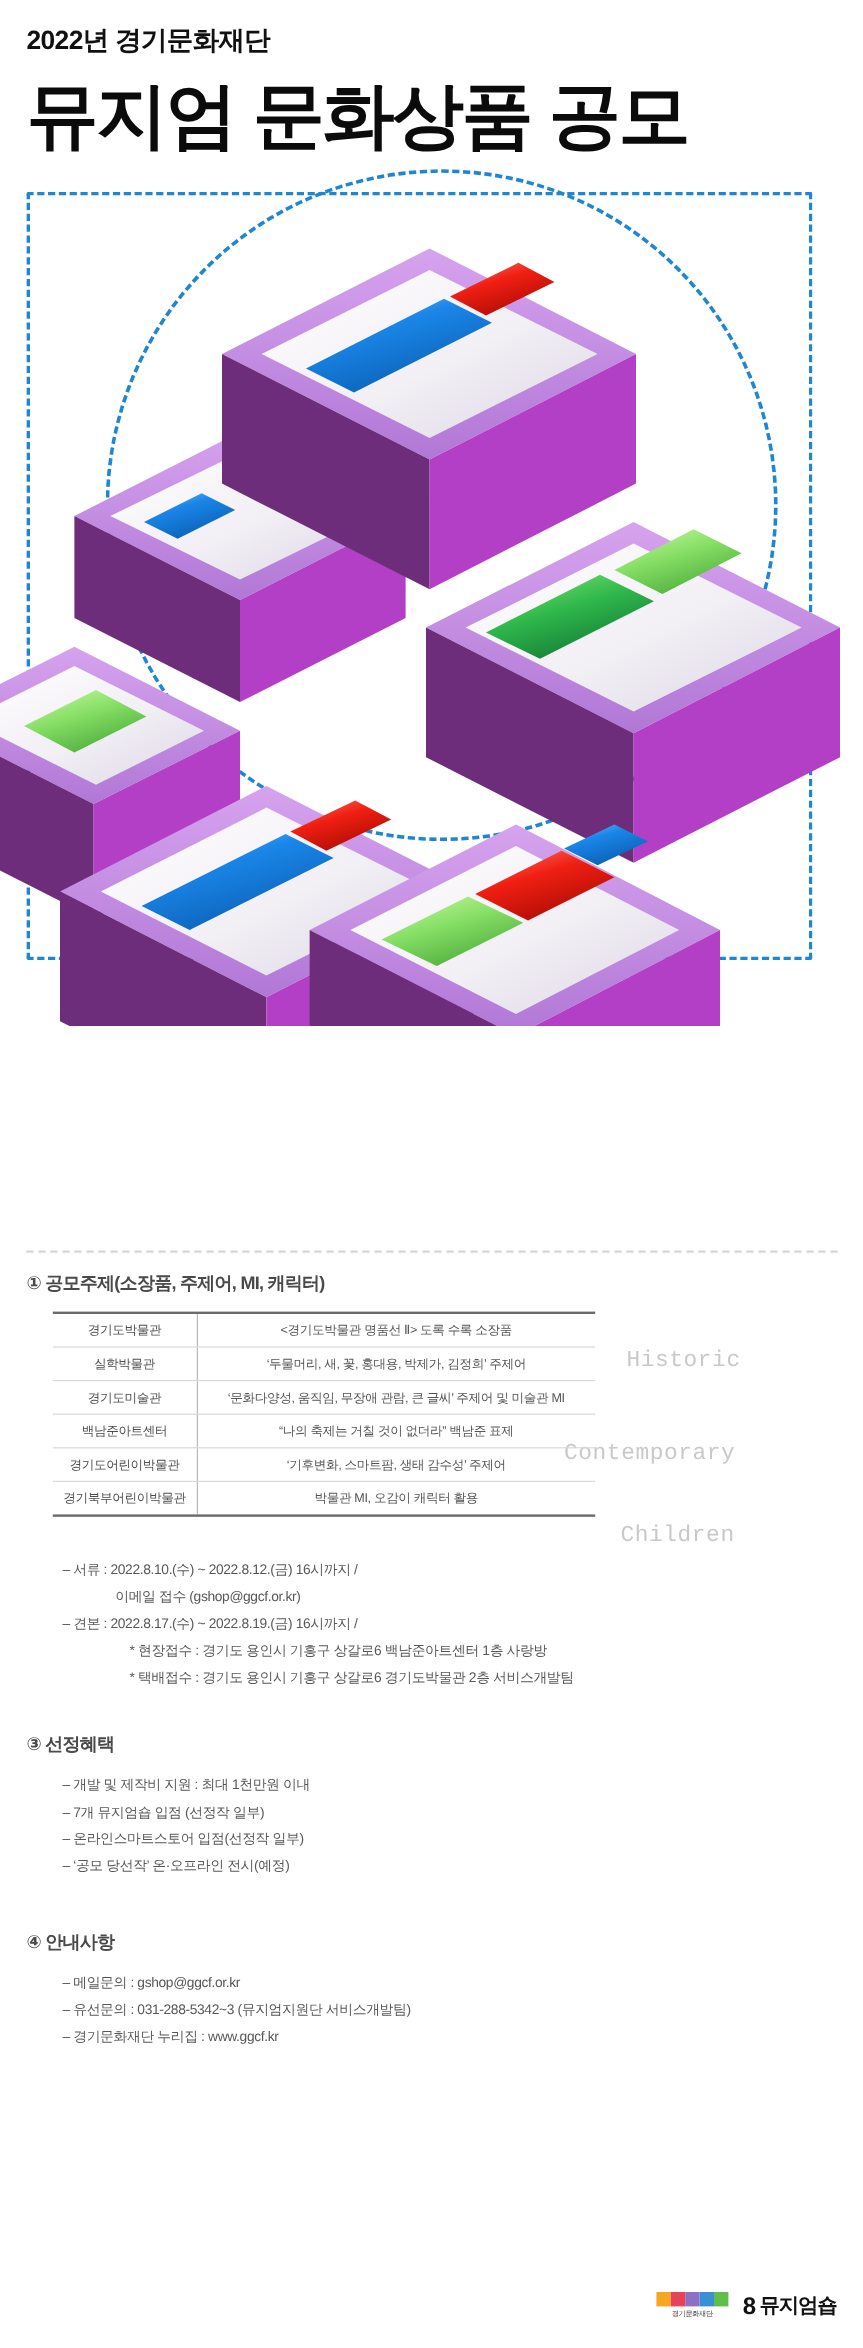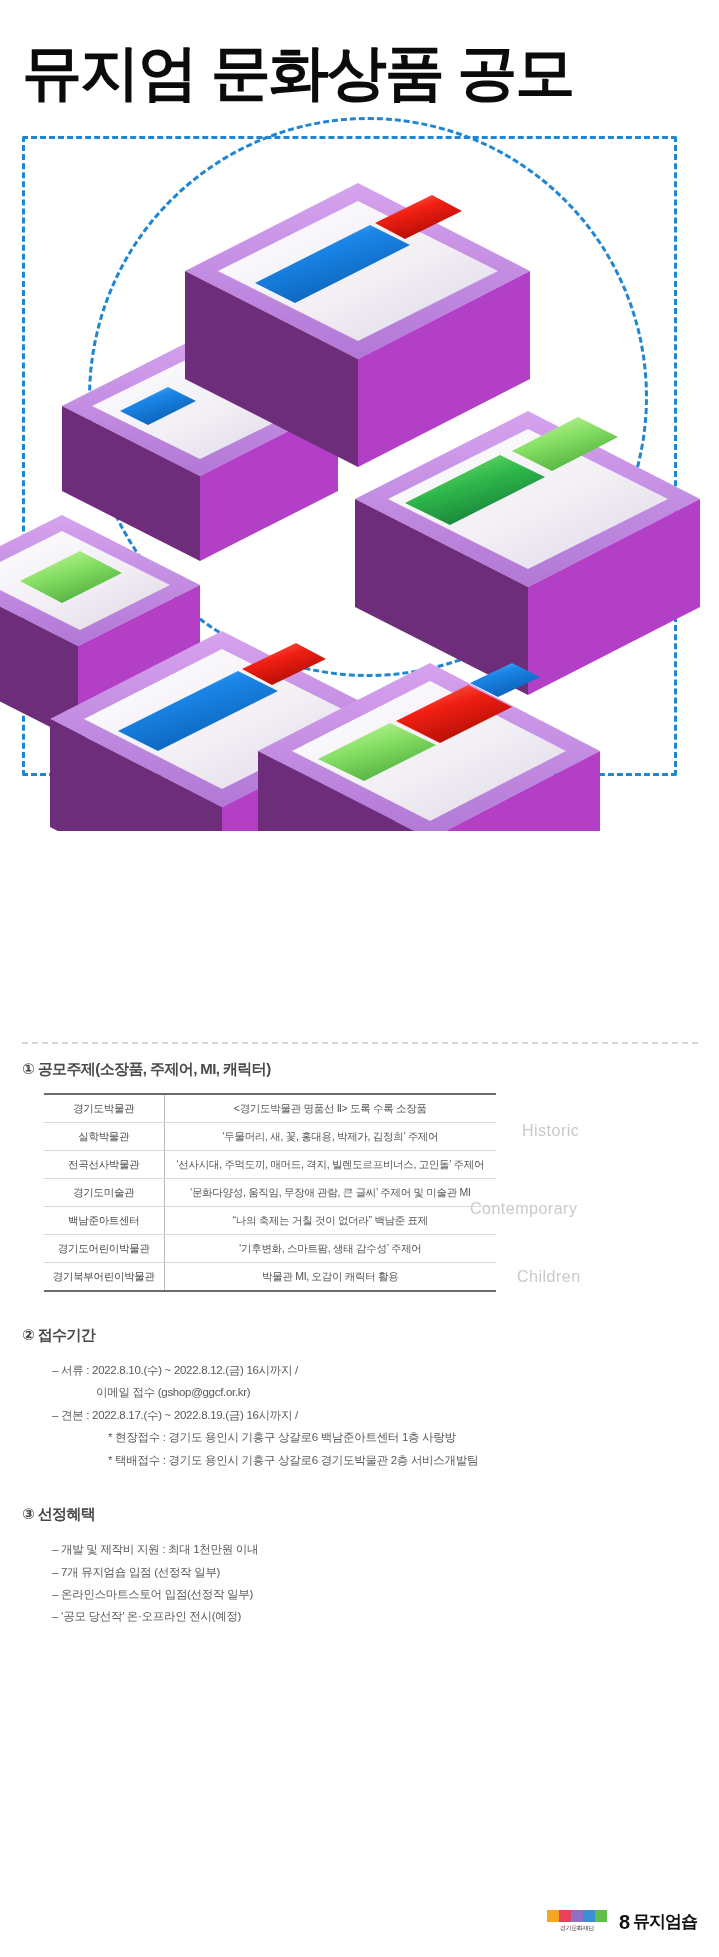--- a/index.html
+++ b/index.html
@@ -82,23 +82,23 @@
   table.themes tr:first-child td { border-top:2px solid #6b6b6b; }
   table.themes tr:last-child td { border-bottom:2px solid #6b6b6b; }
   td.org {
     width:120px; text-align:center; color:#4c4c4c;
     border-right:1px solid #b9b9b9;
   }
   td.desc { padding-left:12px; }
 
   .wm {
     position:absolute;
-    font-size:16px; color:#c9c9c9;
+    font-size:19px; color:#c9c9c9;
     letter-spacing:0.5px;
-    font-family:Liberation Sans, sans-serif;
+    font-family:Liberation Mono, monospace;
     z-index:1; pointer-events:none;
   }
   .wm-historic     { left:500px; top:62px; }
   .wm-contemporary { left:448px; top:140px; }
   .wm-children     { left:495px; top:208px; }
 
   ul.lines { list-style:none; margin-left:30px; }
   ul.lines li {
     font-size:11.5px; line-height:1.95; color:#585858;
     letter-spacing:-0.3px; white-space:nowrap;
@@ -120,20 +120,21 @@
   .logo-shop { display:flex; align-items:center; gap:3px; }
   .logo-shop .mark {
     font-size:20px; font-weight:bold; color:#111; line-height:1;
   }
   .logo-shop .word { font-size:17px; font-weight:bold; color:#111; letter-spacing:-1px; }
 </style>
 </head>
 <body>
 
 <div class="header">
+  <div class="eyebrow">2022년 경기문화재단</div>
   <div class="headline">뮤지엄 문화상품 공모</div>
 </div>
 
 <div class="hero">
   <div class="dash-circle"></div>
   <div class="dash-frame"></div>
 
   <svg width="719" height="720" viewBox="0 0 719 720" style="position:absolute;left:0;top:0;">
     <defs>
       <linearGradient id="gTray" x1="0" y1="0" x2="1" y2="1">
@@ -237,64 +238,67 @@
       <tbody>
         <tr>
           <td class="org">경기도박물관</td>
           <td class="desc">&lt;경기도박물관 명품선 Ⅱ&gt; 도록 수록 소장품</td>
         </tr>
         <tr>
           <td class="org">실학박물관</td>
           <td class="desc">‘두물머리, 새, 꽃, 홍대용, 박제가, 김정희’ 주제어</td>
         </tr>
         <tr>
-          <td class="org">전곡선사박물관</td>
-          <td class="desc">‘선사시대, 주먹도끼, 매머드, 격지, 빌렌도르프비너스, 고인돌’ 주제어</td>
-        </tr>
-        <tr>
           <td class="org">경기도미술관</td>
           <td class="desc">‘문화다양성, 움직임, 무장애 관람, 큰 글씨’ 주제어 및 미술관 MI</td>
         </tr>
         <tr>
           <td class="org">백남준아트센터</td>
           <td class="desc">“나의 축제는 거칠 것이 없더라” 백남준 표제</td>
         </tr>
         <tr>
           <td class="org">경기도어린이박물관</td>
           <td class="desc">‘기후변화, 스마트팜, 생태 감수성’ 주제어</td>
         </tr>
         <tr>
           <td class="org">경기북부어린이박물관</td>
           <td class="desc">박물관 MI, 오감이 캐릭터 활용</td>
         </tr>
       </tbody>
     </table>
   </div>
 
   <div class="sec" style="margin-top:34px;">
-    <div class="sec-title">② 접수기간</div>
     <ul class="lines">
       <li>– 서류 : 2022.8.10.(수) ~ 2022.8.12.(금) 16시까지 /</li>
       <li class="indent">이메일 접수 (gshop@ggcf.or.kr)</li>
       <li>– 견본 : 2022.8.17.(수) ~ 2022.8.19.(금) 16시까지 /</li>
       <li class="indent2">* 현장접수 : 경기도 용인시 기흥구 상갈로6 백남준아트센터 1층 사랑방</li>
       <li class="indent2">* 택배접수 : 경기도 용인시 기흥구 상갈로6 경기도박물관 2층 서비스개발팀</li>
     </ul>
   </div>
 
   <div class="sec" style="margin-top:34px;">
     <div class="sec-title">③ 선정혜택</div>
     <ul class="lines">
       <li>– 개발 및 제작비 지원 : 최대 1천만원 이내</li>
       <li>– 7개 뮤지엄숍 입점 (선정작 일부)</li>
       <li>– 온라인스마트스토어 입점(선정작 일부)</li>
       <li>– ‘공모 당선작’ 온·오프라인 전시(예정)</li>
     </ul>
   </div>
 
+  <div class="sec" style="margin-top:42px;">
+    <div class="sec-title">④ 안내사항</div>
+    <ul class="lines">
+      <li>– 메일문의 : gshop@ggcf.or.kr</li>
+      <li>– 유선문의 : 031-288-5342~3 (뮤지엄지원단 서비스개발팀)</li>
+      <li>– 경기문화재단 누리집 : www.ggcf.kr</li>
+    </ul>
+  </div>
 </div>
 
 <div class="footer-logos">
   <div class="logo-ggcf">
     <div class="swatches">
       <span style="background:#f5a623"></span>
       <span style="background:#e8425a"></span>
       <span style="background:#8f6fc4"></span>
       <span style="background:#3b8fd4"></span>
       <span style="background:#5fbf4a"></span>

